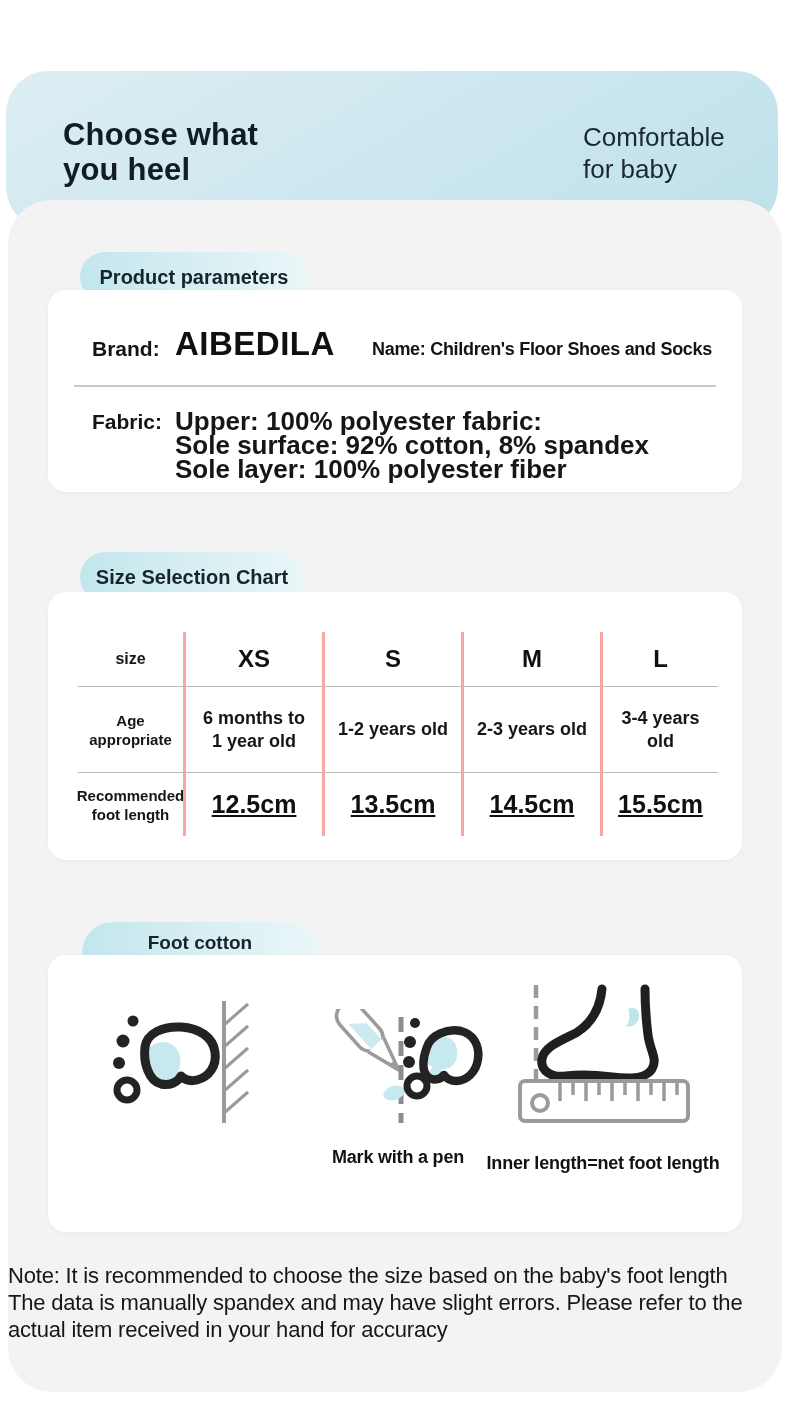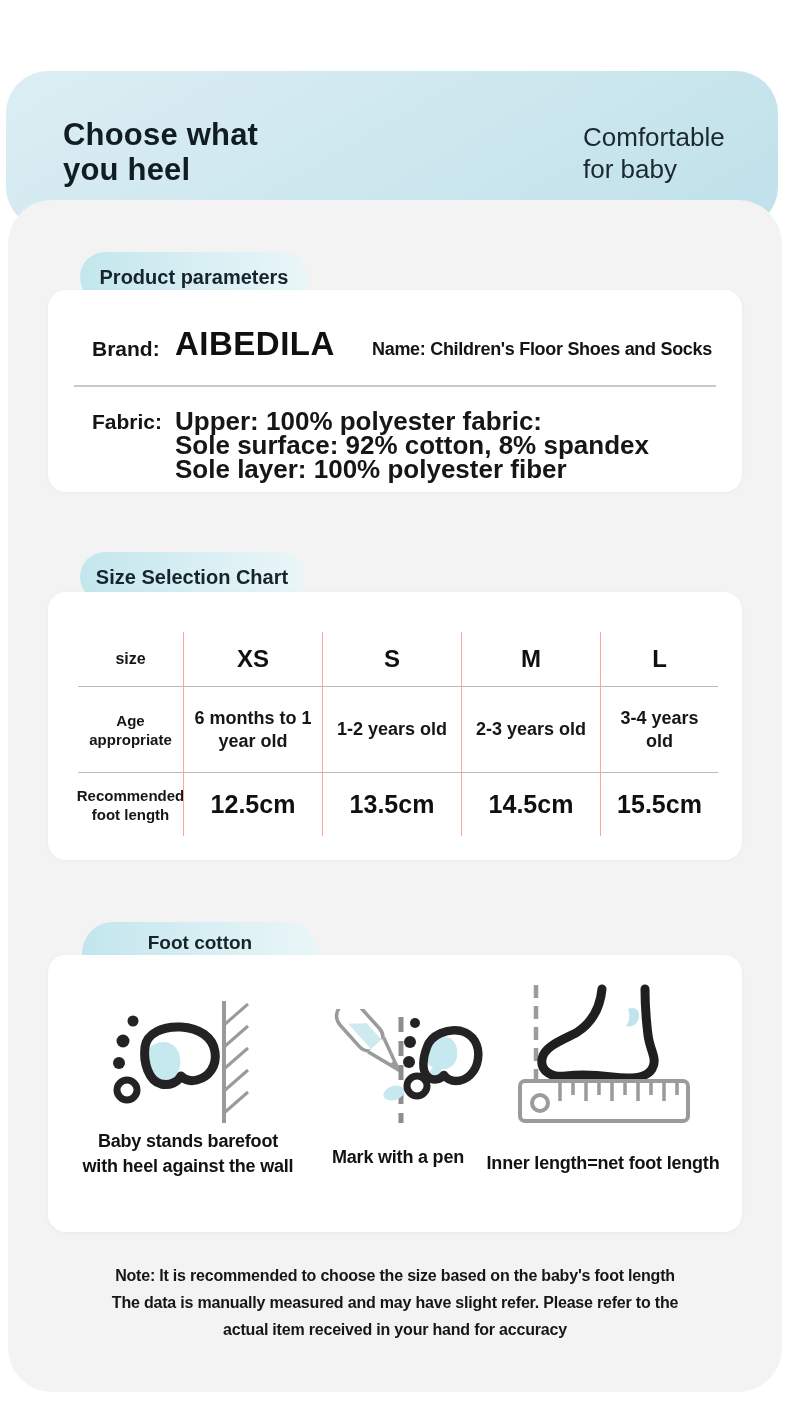--- a/index.html
+++ b/index.html
@@ -45,43 +45,43 @@
   .divider1 { position:absolute; left:26px; right:26px; top:95px; height:2px; background:#c9c9c9; }
   .fabric-label { position:absolute; left:44px; top:120px; font-size:21px; font-weight:700; color:#141414; }
   .fabric-lines { position:absolute; left:127px; top:119px; font-size:26px; font-weight:700;
     line-height:24px; color:#161616; }
 
   
   .size-table { position:absolute; left:30px; top:40px; width:640px; height:204px;
     display:grid; grid-template-columns:105px 139px 139px 139px 118px;
     grid-template-rows:54px 86px 64px; }
   .cell { display:flex; align-items:center; justify-content:center; text-align:center; }
-  .vline { border-left:1px solid #fca5a5; }
+  .vline { border-left:3px solid #fca5a5; }
   .hline { border-top:1px solid #b8babb; }
   .row-head { font-size:15px; font-weight:700; line-height:19px; padding:0 6px; color:#161616; }
   .size-head-label { font-size:16px; font-weight:700; color:#161616; }
   .col-head { font-size:24px; font-weight:700; color:#101010; }
   .age-cell { font-size:18px; font-weight:600; line-height:23px; padding:0 10px; color:#161616; }
-  .len-cell { font-size:25px; font-weight:700; color:#101010; }
+  .len-cell { font-size:25px; font-weight:700; color:#101010;text-decoration:underline; }
 
   
   .step { position:absolute; text-align:center; }
   .step1 { left:5px;   top:32px; width:270px; }
   .step2 { left:260px; top:32px; width:180px; }
   .step3 { left:420px; top:32px; width:270px; }
   .step-icon { height:140px; display:flex; justify-content:center; align-items:flex-end; }
   .step-caption { font-size:18px; font-weight:600; line-height:25px; letter-spacing:-.2px;
     color:#121212; white-space:nowrap; }
   .step1 .step-caption { white-space:normal; margin-top:2px; }
   .step2 .step-caption { margin-top:18px; }
   .step3 .step-caption { margin-top:24px; }
 
   
-  .note { position:absolute; left:0; top:1062px; width:774px; text-align:center;
-    font-size:16px; font-weight:700; line-height:27px; letter-spacing:-.2px; color:#161616; }
+  .note { position:absolute; left:0; top:1062px; width:774px; 
+    font-size:22px; font-weight:400; line-height:27px; letter-spacing:-.2px; color:#161616; }
   .note div { white-space:nowrap; }
 </style>
 </head>
 <body>
 
 <div class="page">
 
   <div class="hero-tail"></div>
   <div class="hero">
     <div class="hero-title">
@@ -151,24 +151,20 @@
             <line x1="123" y1="72" x2="147" y2="51" stroke="#9a9a9a" stroke-width="3"></line>
             <line x1="123" y1="94" x2="147" y2="73" stroke="#9a9a9a" stroke-width="3"></line>
             <line x1="123" y1="116" x2="147" y2="95" stroke="#9a9a9a" stroke-width="3"></line>
             <path d="M52,48 C64,41 77,47 79,60 C81,72 75,82 66,84 C62,90 56,92 53,88 C50,84 46,74 46,62 C46,54 48,50 52,48 Z" fill="#c6e9ef"></path>
             <path d="M44,50 C46,36 62,29 80,30 C98,31 112,40 114,55 C116,69 108,80 96,83 C90,84.5 84,83 80,79 C77,85 69,89 60,87 C48,84 42,66 44,50 Z" fill="none" stroke="#232323" stroke-width="9" stroke-linejoin="round"></path>
             <circle cx="32" cy="24" r="5.5" fill="#232323"></circle>
             <circle cx="22" cy="44" r="6.5" fill="#232323"></circle>
             <circle cx="18" cy="66" r="6" fill="#232323"></circle>
             <circle cx="26" cy="93" r="10" fill="#ffffff" stroke="#232323" stroke-width="7"></circle>
           </svg>
-        </div>
-        <div class="step-caption">
-          <span>Baby stands barefoot</span><br>
-          <span>with heel against the wall</span>
         </div>
       </div>
 
       <div class="step step2">
         <div class="step-icon">
           <svg width="178" height="118" viewBox="0 0 178 118" aria-hidden="true">
             <g transform="translate(22,6) rotate(-42)">
               <rect x="0" y="0" width="27" height="56" rx="13.5" fill="#ffffff" stroke="#9b9b9b" stroke-width="3.5"></rect>
               <path d="M7,18 L7,53 L21,53 L21,30 Z" fill="#cdeaf0"></path>
               <path d="M3,52 L13.5,86 L24,52" fill="#ffffff" stroke="#9b9b9b" stroke-width="3.5" stroke-linejoin="round"></path>
@@ -198,18 +194,18 @@
             <circle cx="32" cy="124" r="8" fill="#ffffff" stroke="#9b9b9b" stroke-width="4"></circle>
           </svg>
         </div>
         <div class="step-caption">Inner length=net foot length</div>
       </div>
 
     </div>
 
     <div class="note">
       <div>Note: It is recommended to choose the size based on the baby's foot length</div>
-      <div>The data is manually measured and may have slight refer. Please refer to the</div>
+      <div>The data is manually spandex and may have slight errors. Please refer to the</div>
       <div>actual item received in your hand for accuracy</div>
     </div>
 
   </div>
 </div>
 
 </body></html>

